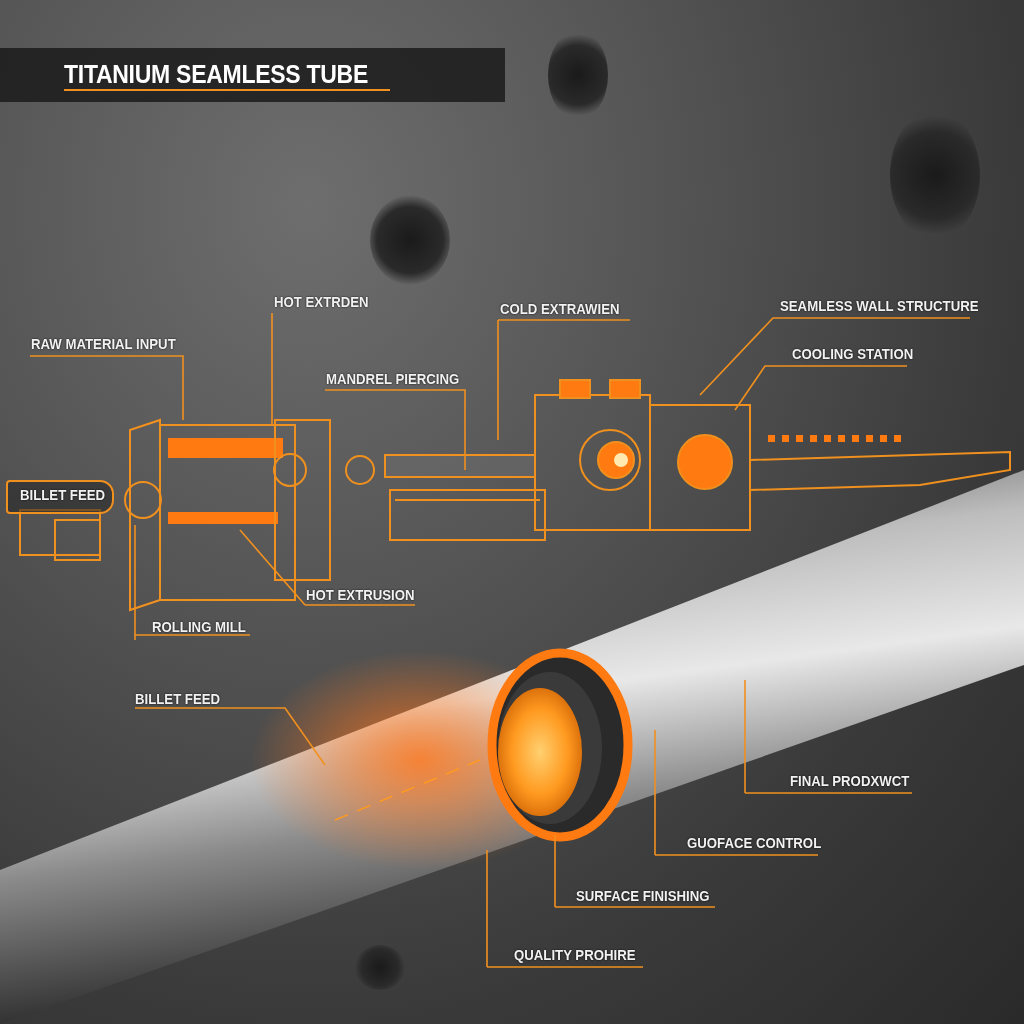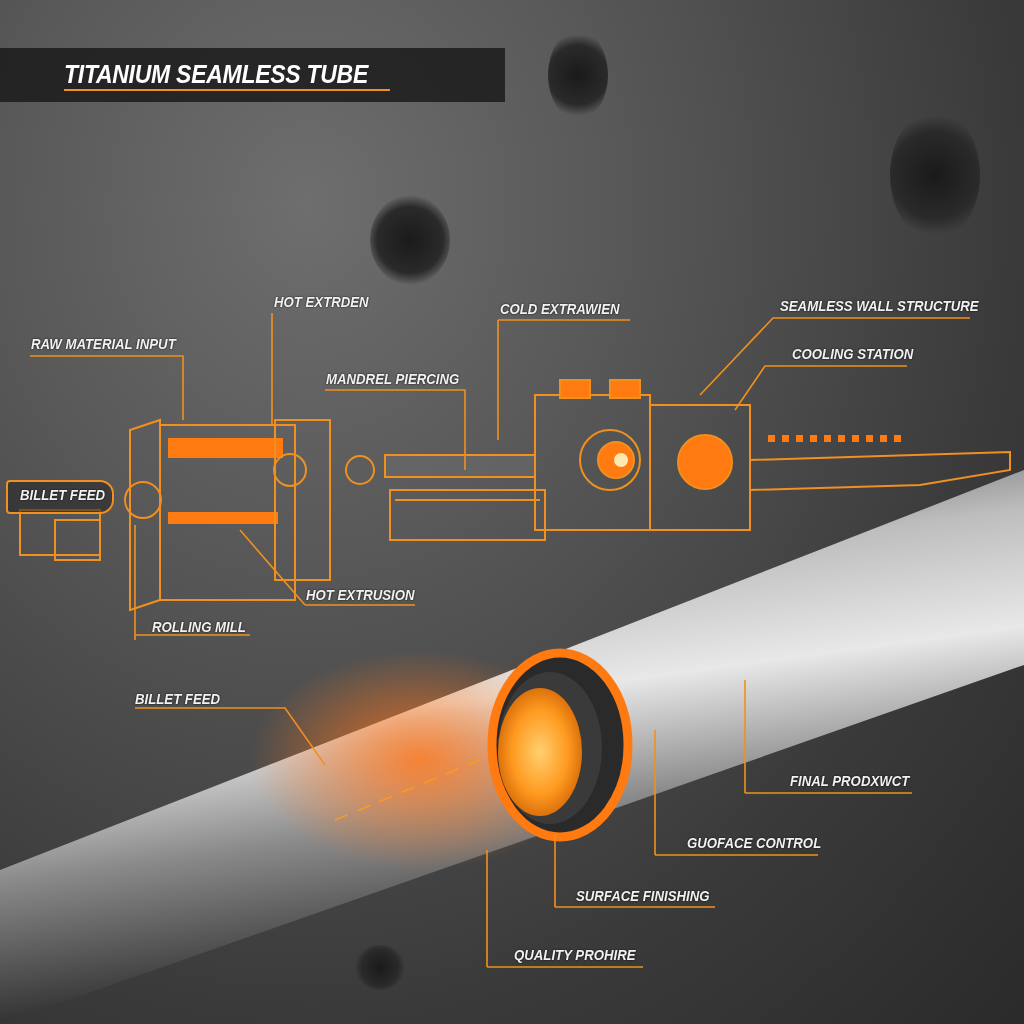--- a/index.html
+++ b/index.html
@@ -1,20 +1,20 @@
 <!DOCTYPE html>
 <html><head>
 <meta charset="utf-8">
 <style>
   html,body{margin:0;padding:0;}
   body{width:1024px;height:1024px;overflow:hidden;position:relative;
     background:
       radial-gradient(ellipse at 30% 20%, #6e6e6e 0%, #555 35%, #3a3a3a 70%, #2a2a2a 100%);
     font-family:"Liberation Sans", sans-serif;}
-  .stage{position:absolute;inset:0;font-style:italic;}
+  .stage{position:absolute;inset:0;}
   .stain{position:absolute;border-radius:50%;background:radial-gradient(circle,#1a1a1a 0%,#2a2a2a 55%,rgba(40,40,40,0) 75%);}
   .title-band{position:absolute;left:0;top:48px;width:505px;height:54px;background:rgba(25,25,25,0.82);}
   .title{position:absolute;left:64px;top:60px;color:#fff;font-weight:bold;font-size:25px;letter-spacing:-0.3px;
     transform:scaleX(0.92);transform-origin:left;}
   .title-underline{position:absolute;left:64px;top:89px;width:326px;height:2px;background:#f0901e;}
   .label{position:absolute;color:#f2f2f2;font-weight:bold;font-size:15px;white-space:nowrap;
     transform:scaleX(0.88);transform-origin:left;text-shadow:0 0 2px #000;}
   .billet-tag{position:absolute;left:6px;top:480px;width:104px;height:30px;border:2px solid #f0901e;border-radius:4px 14px 14px 4px;
     background:rgba(40,40,40,0.6);}
   svg{position:absolute;left:0;top:0;}

